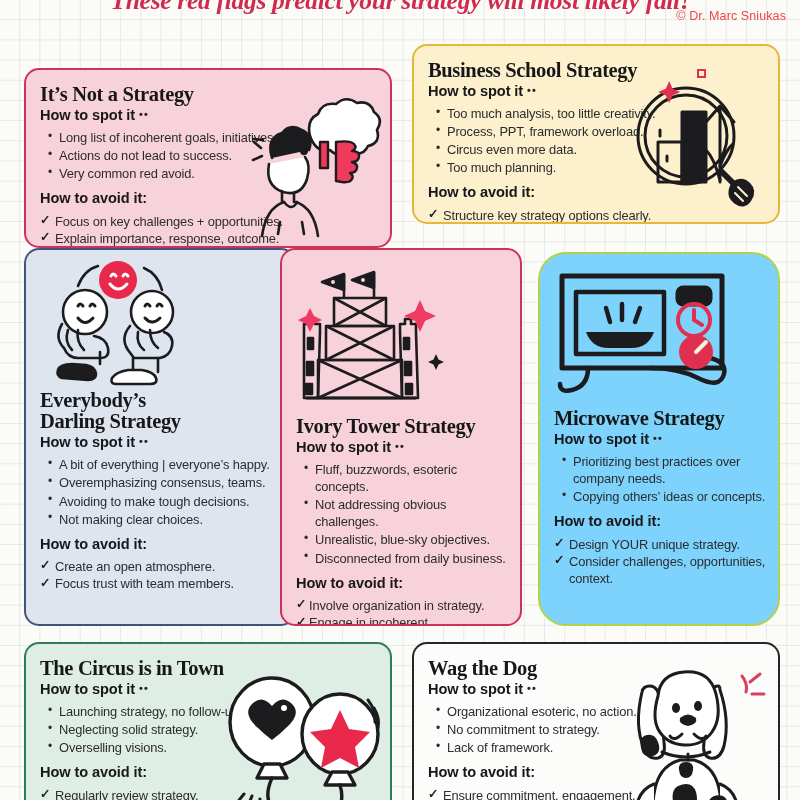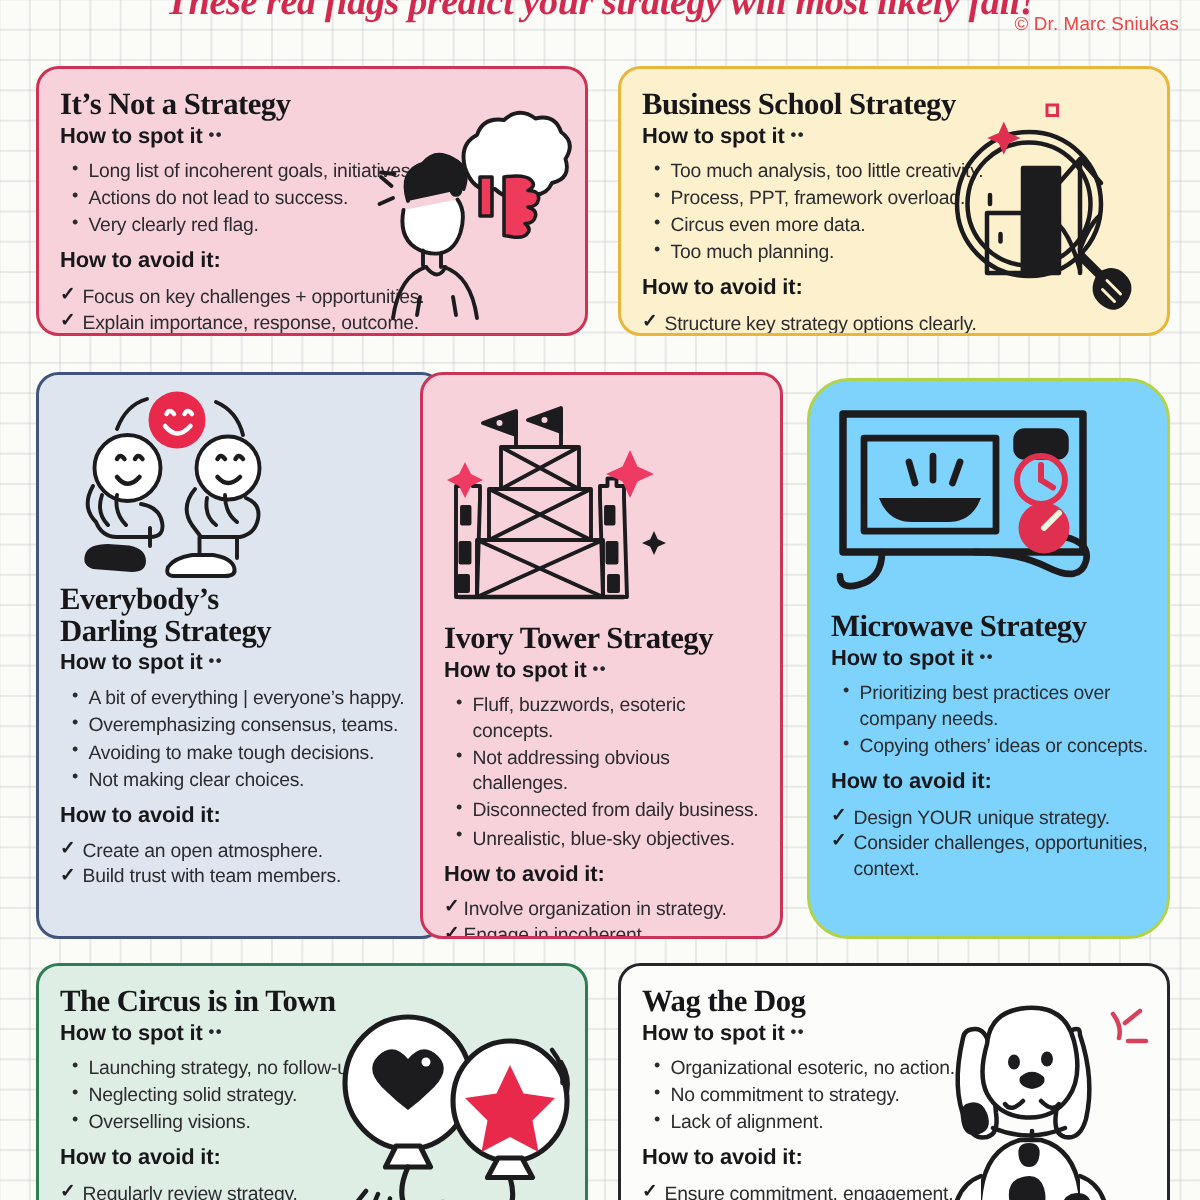--- a/index.html
+++ b/index.html
@@ -125,21 +125,21 @@
     left: 0;
     top: -0.5px;
     font-size: 12.5px;
     font-weight: bold;
     color: #1e1e22;
   }
   .avoid-list.tight li { padding-left: 13px; }
   .avoid-list.tight li::before { left: 0px; }
 
   
-  .theme-pink   { background-color: #f8d2da; border-color: #cf3257; }
+  .theme-pink   { background-color: #f8d2da; border-color: #cf3257; margin-top: 24px; }
   .theme-yellow { background-color: #fcf0cd; border-color: #e8b63a; }
   .theme-blue   { background-color: #dfe5ee; border-color: #41557c; }
   .theme-rose   { background-color: #f8d2da; border-color: #cf3257; }
   .theme-green  { background-color: #7dd3fc; border-color: #b0d34a; border-radius: 28px; }
   .theme-mint   { background-color: #dfeee4; border-color: #2f7d56; }
   .theme-white  { background-color: #fcfcfa; border-color: #26262a; }
 
   
   #card-not-a-strategy    { left: 24px;  top: 44px;  width: 368px; height: 180px; }
   #card-business-school   { left: 412px; top: 44px;  width: 368px; height: 180px; }
@@ -172,21 +172,21 @@
 <div class="card theme-pink" id="card-not-a-strategy">
   <div class="card-inner">
     <h2 class="card-title">It’s Not a Strategy</h2>
     <p class="section-head">
       <span>How to spot it</span>
       <span class="eyes">••</span>
     </p>
     <ul class="spot-list">
       <li>Long list of incoherent goals, initiatives.</li>
       <li>Actions do not lead to success.</li>
-      <li>Very clearly red flag.</li>
+      <li>Very common red avoid.</li>
     </ul>
     <p class="section-head">How to avoid it:</p>
     <ul class="avoid-list">
       <li>Focus on key challenges + opportunities.</li>
       <li>Explain importance, response, outcome.</li>
       <li>Formulate actions for 12-18 months.</li>
     </ul>
   </div>
   <svg class="art" id="art-thought-person" viewBox="0 0 140 152">
     <g fill="none" stroke="#1c1c1f" stroke-width="2.6" stroke-linecap="round" stroke-linejoin="round">
@@ -282,21 +282,21 @@
     </p>
     <ul class="spot-list">
       <li>A bit of everything | everyone’s happy.</li>
       <li>Overemphasizing consensus, teams.</li>
       <li>Avoiding to make tough decisions.</li>
       <li>Not making clear choices.</li>
     </ul>
     <p class="section-head">How to avoid it:</p>
     <ul class="avoid-list">
       <li>Create an open atmosphere.</li>
-      <li>Build trust with team members.</li>
+      <li>Focus trust with team members.</li>
 
     </ul>
   </div>
 </div>
 
 <div class="card theme-rose tall" id="card-ivory-tower">
   <svg class="art" id="art-tower" viewBox="0 0 215 162">
     <g fill="none" stroke="#1c1c1f" stroke-width="2.6" stroke-linejoin="round">
       <path d="M48 16 l0 24 M78 14 l0 26"></path>
       <path d="M48 16 l-22 8 l22 8 z" fill="#1c1c1f"></path>
@@ -327,22 +327,22 @@
   </svg>
   <div class="text-block">
     <h2 class="card-title">Ivory Tower Strategy</h2>
     <p class="section-head">
       <span>How to spot it</span>
       <span class="eyes">••</span>
     </p>
     <ul class="spot-list">
       <li>Fluff, buzzwords, esoteric concepts.</li>
       <li>Not addressing obvious challenges.</li>
+      <li>Unrealistic, blue-sky objectives.</li>
       <li>Disconnected from daily business.</li>
-      <li>Unrealistic, blue-sky objectives.</li>
     </ul>
     <p class="section-head">How to avoid it:</p>
     <ul class="avoid-list tight">
       <li>Involve organization in strategy.</li>
       <li>Engage in incoherent conversations.</li>
 
     </ul>
   </div>
 </div>
 
@@ -424,21 +424,21 @@
 <div class="card theme-white" id="card-wag-the-dog">
   <div class="card-inner">
     <h2 class="card-title">Wag the Dog</h2>
     <p class="section-head">
       <span>How to spot it</span>
       <span class="eyes">••</span>
     </p>
     <ul class="spot-list">
       <li>Organizational esoteric, no action.</li>
       <li>No commitment to strategy.</li>
-      <li>Lack of alignment.</li>
+      <li>Lack of framework.</li>
     </ul>
     <p class="section-head">How to avoid it:</p>
     <ul class="avoid-list">
       <li>Ensure commitment, engagement.</li>
 
     </ul>
   </div>
   <svg class="art" id="art-dog" viewBox="0 0 170 170">
     <g fill="#fff" stroke="#1c1c1f" stroke-width="3" stroke-linejoin="round" stroke-linecap="round">
       <path d="M40 36 q-8 34 2 56 q4 12 14 10 q8 -2 6 -16 l-4 -42 q-2 -14 -10 -14 q-7 0 -8 6 z"></path>

